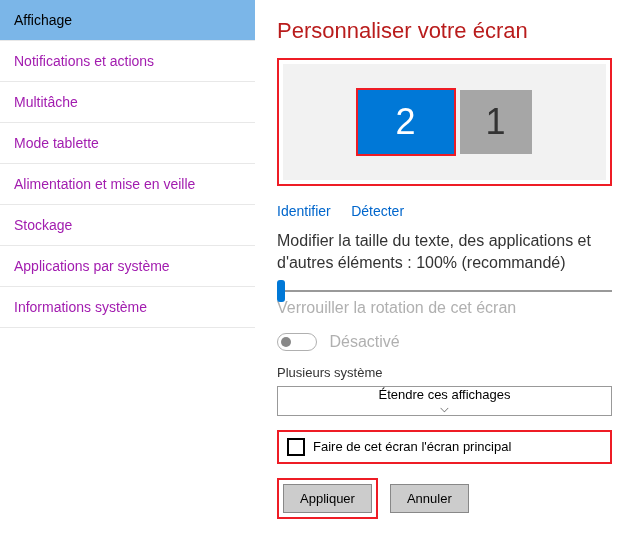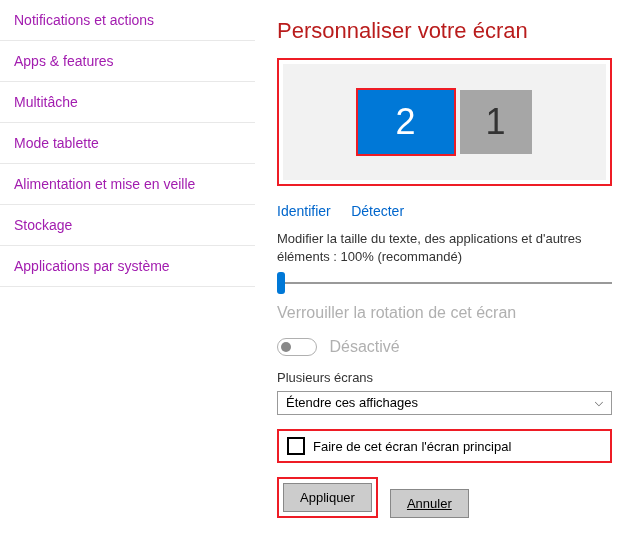--- a/index.html
+++ b/index.html
@@ -15,54 +15,55 @@
     .monitor-area { border: 2px solid #ee1c25; padding: 4px; display: inline-block; margin-bottom: 10px;}
     .monitor-inner { background: #f2f2f2; padding: 26px 50px; display: flex; gap: 6px; justify-content: center; align-items: center; }
     .monitor { width: 96px; height: 64px; display: flex; align-items: center; justify-content: center; font-size: 36px; font-weight: 300; color: #fff; }
     .monitor.mon2 { background: #0078d7; border: 2px solid #ee1c25; width:100px; height:68px; margin:-2px;}
     .monitor.mon2 span { }
     .monitor.mon1 { background: #a6a6a6; color: #333; width:72px;}
     
     .links { margin-top: 6px; margin-bottom: 10px; }
     .link { color: #0066cc; font-size: 14px; margin-right: 16px; cursor: pointer; }
     
-    .scale-label { font-size: 13px; color: #333; margin-bottom: 0; line-height:1.35; }
+    .scale-label { font-size: 16px; color: #333; margin-bottom: 0; line-height:1.35; }
     .slider-wrap { margin: 10px 0 16px 0; position: relative; height: 16px; }
     .slider-track { position: absolute; top: 7px; left: 0; right: 0; height: 2px; background: #999; }
     .slider-thumb { position: absolute; top: 0; left: 0; width: 8px; height: 22px; background: #0078d7; border-radius:3px; top:-3px;}
     
     .lock-label { font-size: 16px; color: #b0b0b0; margin-bottom: 15px; }
     .toggle { width: 40px; height: 18px; border: 1px solid #b0b0b0; border-radius: 9px; position: relative; display: inline-block; vertical-align: middle; margin-right:8px;}
     .toggle-knob { width: 10px; height: 10px; background: #888; border-radius: 50%; position: absolute; top: 3px; left: 3px; }
     .toggle-text { font-size: 16px; color: #b0b0b0; vertical-align: middle; }
     .toggle-row { margin-bottom: 14px; }
     
     .section-label { font-size: 13px; color: #333; margin-bottom: 6px; }
-    .select { width: 100%; height: 30px; border: 1px solid #999; display: flex; align-items: center; justify-content: space-between; padding: 0 8px; font-size: 13px; cursor: pointer; margin-bottom: 14px; }
+    .select { width: 100%; height: 30px; border: 1px solid #999; display: flex; align-items: center; justify-content: space-between; padding: 0 8px; font-size: 13px; cursor: pointer; margin-bottom: 14px; flex-direction: column; }
     .chevron { font-size: 11px; color: #555; }
     
     .checkbox-row { border: 2px solid #ee1c25; padding: 6px 8px; display: inline-flex; align-items: center; margin-bottom: 14px; }
     .checkbox { width: 18px; height: 18px; border: 2px solid #000; margin-right: 8px; cursor: pointer; }
     .checkbox-label { font-size: 13px; color: #000; }
     
-    .button-row { display: flex; gap: 12px; align-items: flex-end; text-decoration: underline; }
+    .button-row { display: flex; gap: 12px; align-items: center; }
     .btn { background: #ccc; border: 1px solid #888; padding: 6px 16px; font-size: 13px; cursor: pointer; }
     .btn-highlight { border: 2px solid #ee1c25; padding: 4px; display: inline-block; }
   </style>
 </head>
 <body>
 
 <div class="sidebar">
+  <div class="sidebar-item selected"><span>Affichage</span></div>
   <div class="sidebar-item"><span>Notifications et actions</span></div>
-  <div class="sidebar-item"><span>Apps &amp; features</span></div>
   <div class="sidebar-item"><span>Multitâche</span></div>
   <div class="sidebar-item"><span>Mode tablette</span></div>
   <div class="sidebar-item"><span>Alimentation et mise en veille</span></div>
   <div class="sidebar-item"><span>Stockage</span></div>
   <div class="sidebar-item"><span>Applications par système</span></div>
+  <div class="sidebar-item"><span>Informations système</span></div>
 </div>
 
 <div class="main">
   <div class="page-title">Personnaliser votre écran</div>
 
   <div class="monitor-area">
     <div class="monitor-inner">
       <div class="monitor mon2">
           <span>2</span>
         </div>
@@ -82,21 +83,21 @@
     <div class="slider-track"></div>
     <div class="slider-thumb"></div>
   </div>
 
   <div class="lock-label">Verrouiller la rotation de cet écran</div>
   <div class="toggle-row">
     <span class="toggle"><span class="toggle-knob"></span></span>
     <span class="toggle-text">Désactivé</span>
   </div>
 
-  <div class="section-label">Plusieurs écrans</div>
+  <div class="section-label">Plusieurs système</div>
   <div class="select">
     <span>Étendre ces affichages</span>
     <span class="chevron">⌵</span>
   </div>
 
   <div class="checkbox-row">
     <div class="checkbox"></div>
     <span class="checkbox-label">Faire de cet écran l'écran principal</span>
   </div>
 

